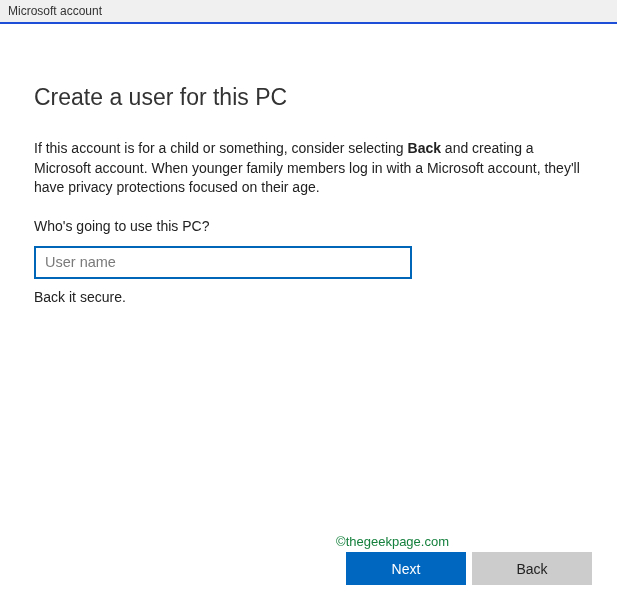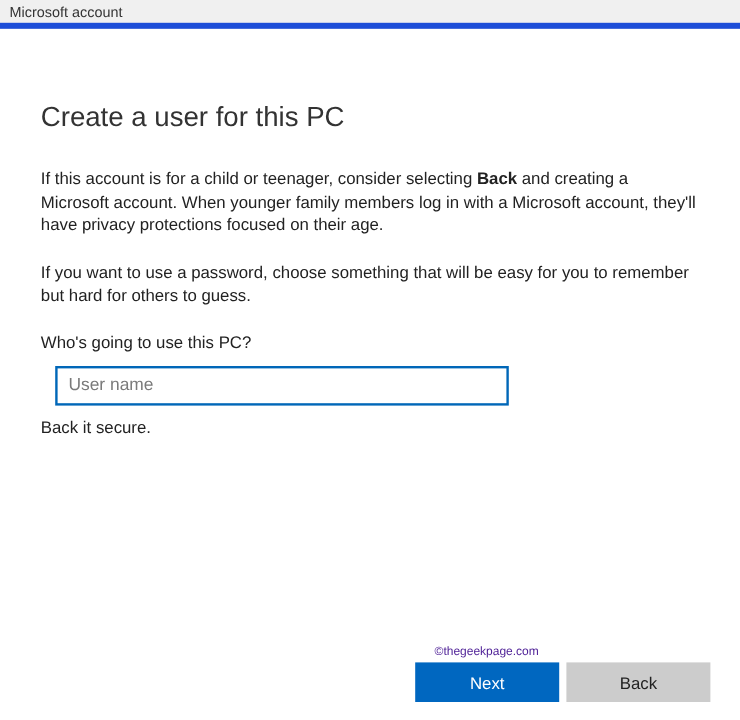--- a/index.html
+++ b/index.html
@@ -16,21 +16,21 @@
       position: relative;
     }
     .title-bar {
       background: #f0f0f0;
       height: 24px;
       padding: 0 8px;
       display: flex;
       align-items: center;
       font-size: 12px;
       color: #333;
-      border-bottom: 5px solid #1d4ed8;
+      border-bottom: 2px solid #1d4ed8;
     }
     .content {
       padding: 60px 34px 0 34px;
       border-radius: 22px;
     }
     .page-title {
       font-size: 23px;
       font-weight: 300;
       color: #333;
       margin-bottom: 28px;
@@ -58,31 +58,30 @@
       font-family: inherit;
       padding: 0 10px;
       color: #444;
       background: #fff;
       margin-bottom: 10px;
       outline: none;
     }
     .input-field.focused {
       border: 2px solid #0067b8;
       padding: 0 9px;
-      margin-left: 12px;
     }
     .input-field::placeholder {
       color: #7a7a7a;
     }
     .watermark {
       position: absolute;
       right: 168px;
       bottom: 51px;
-      font-size: 10px;
-      color: #4c1d95;
+      font-size: 13px;
+      color: #15803d;
       pointer-events: none;
     }
     .button-row {
       position: absolute;
       right: 25px;
       bottom: 15px;
       display: flex;
       gap: 6px;
     }
     .btn {
@@ -106,24 +105,23 @@
 <body>
 
 <div class="title-bar">
   <span>Microsoft account</span>
 </div>
 
 <div class="content">
   <h1 class="page-title">Create a user for this PC</h1>
 
   <p class="description">
-    <span>If this account is for a child or teenager, consider selecting </span><span class="bold">Back</span><span> and creating a Microsoft account. When younger family members log in with a Microsoft account, they'll have privacy protections focused on their age.</span>
+    <span>If this account is for a child or something, consider selecting </span><span class="bold">Back</span><span> and creating a Microsoft account. When younger family members log in with a Microsoft account, they'll have privacy protections focused on their age.</span>
   </p>
 
-  <p class="description">If you want to use a password, choose something that will be easy for you to remember but hard for others to guess.</p>
 
   <div class="field-label">Who's going to use this PC?</div>
   <input type="text" class="input-field focused" placeholder="User name" style="">
 
   <div class="field-label">Back it secure.</div>
 </div>
 
 <div class="watermark">©thegeekpage.com</div>
 
 <div class="button-row">

